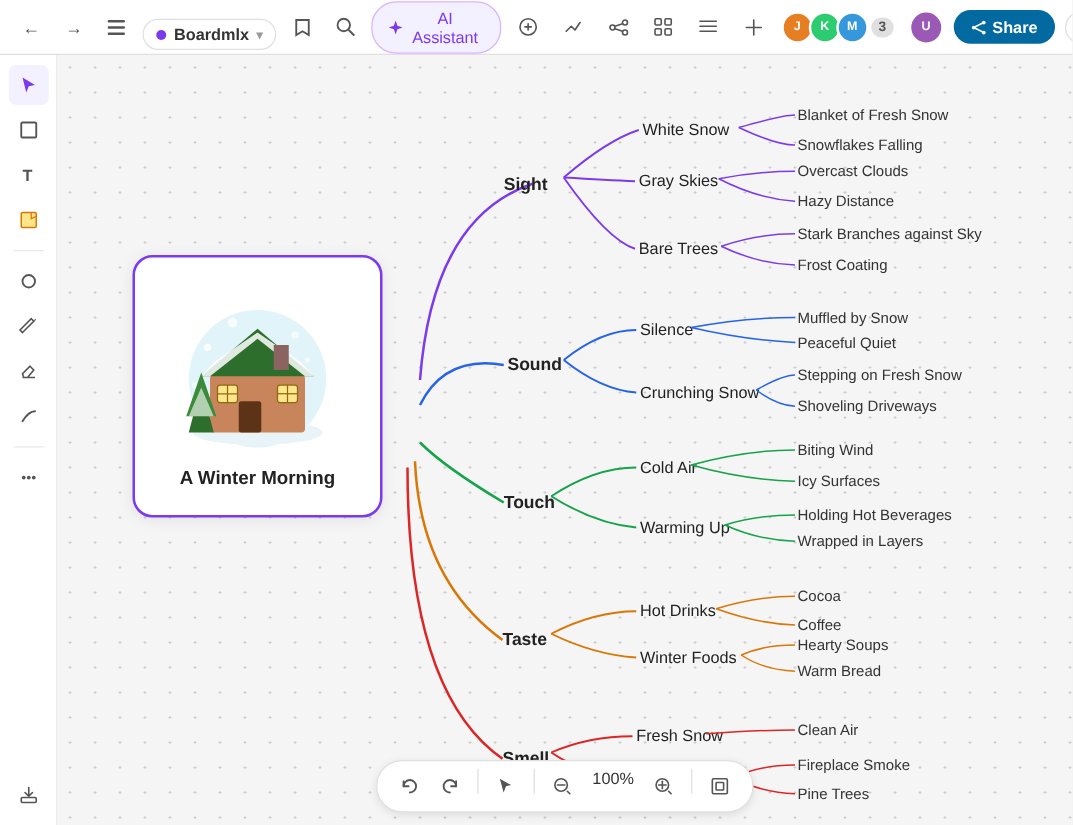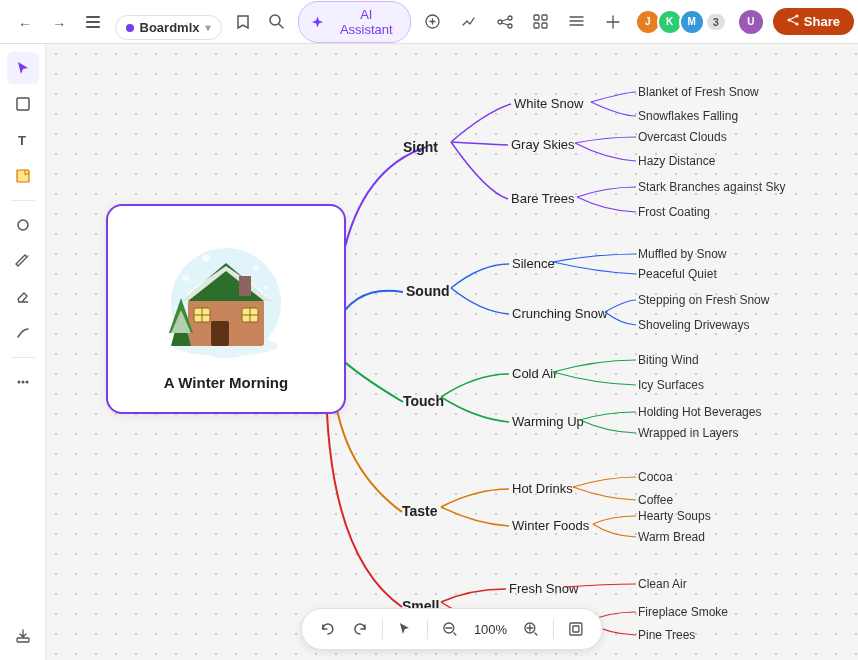--- a/index.html
+++ b/index.html
@@ -47,21 +47,21 @@
     .brand-dot { width: 8px; height: 8px; border-radius: 50%; background: #7c3aed; }
 
     .toolbar-icon-btn {
       width: 28px; height: 28px;
       border: none; background: none; cursor: pointer;
       display: flex; align-items: center; justify-content: center;
       color: #555; font-size: 15px; border-radius: 4px;
     }
 
     .ai-btn {
-      display: flex; align-items: center; gap: 11px;
+      display: flex; align-items: center; gap: 1px;
       padding: 5px 12px; border-radius: 20px;
       background: #f3f0ff; border: 1px solid #d8b4fe;
       color: #7c3aed; font-size: 13px; font-weight: 500; cursor: pointer;
     }
 
     .avatar-group { display: flex; align-items: center; gap: -4px; }
     .avatar {
       width: 26px; height: 26px; border-radius: 50%;
       border: 2px solid #fff;
       margin-left: -4px;
@@ -69,23 +69,23 @@
       font-size: 10px; font-weight: 700; color: #fff;
     }
     .count-badge {
       background: #e0e0e0; color: #555;
       font-size: 11px; font-weight: 600;
       padding: 2px 6px; border-radius: 10px;
       margin-left: 2px;
     }
 
     .share-btn {
-      display: flex; gap: 5px;
+      display: flex; align-items: center; gap: 5px;
       padding: 6px 14px; border-radius: 20px;
-      background: #c2410c; border: none;
+      background: #0369a1; border: none;
       color: #fff; font-size: 13px; font-weight: 600; cursor: pointer;
     }
 
     .help-btn {
       width: 26px; height: 26px; border-radius: 50%;
       border: 1px solid #e0e0e0; background: none;
       display: flex; align-items: center; justify-content: center;
       color: #666; font-size: 13px; cursor: pointer;
     }
 
@@ -131,21 +131,21 @@
       position: absolute;
       top: 0; left: 0;
       width: 100%; height: 100%;
     }
 
     
     .central-card {
       position: absolute;
       left: 60px;
       top: 160px;
-      width: 240px;
+      width: 200px;
       height: 210px;
       background: #fff;
       border: 2px solid #7c3aed;
       border-radius: 16px;
       display: flex;
       flex-direction: column;
       align-items: center;
       justify-content: center;
       padding: 10px;
       box-shadow: 0 2px 12px rgba(0,0,0,0.08);
@@ -179,21 +179,21 @@
       fill: #333;
     }
 
     
     .bottom-bar {
       position: absolute;
       bottom: 10px;
       left: 50%;
       transform: translateX(-50%);
       display: flex;
-      align-items: center;
+      align-items: flex-start;
       gap: 4px;
       background: #fff;
       border: 1px solid #e0e0e0;
       border-radius: 24px;
       padding: 6px 12px;
       box-shadow: 0 2px 8px rgba(0,0,0,0.1);
       z-index: 10;
     }
     .bottom-btn {
       width: 28px; height: 28px;

